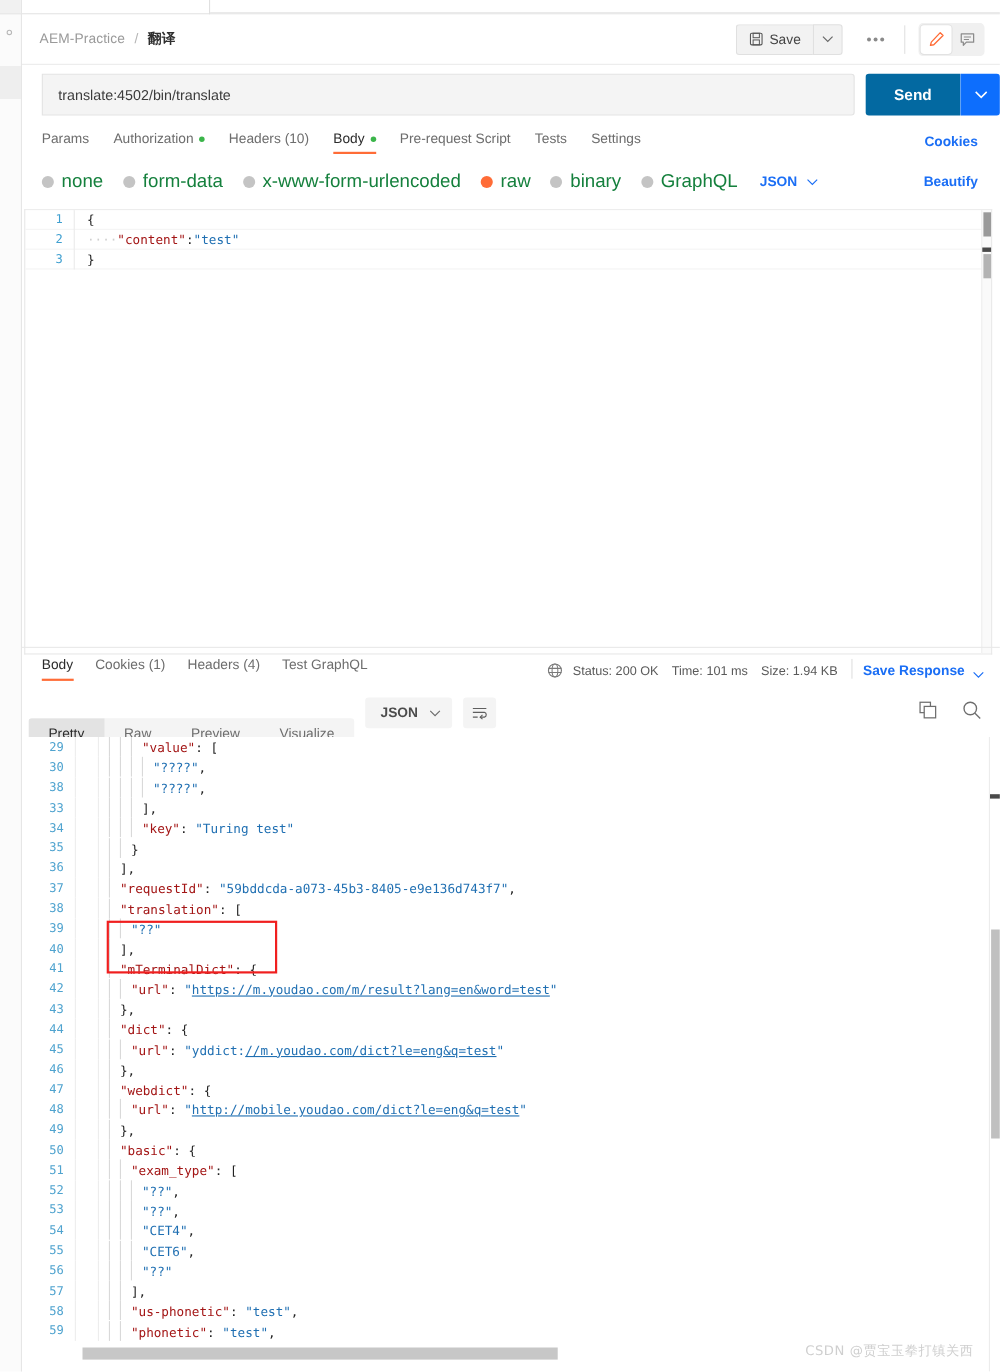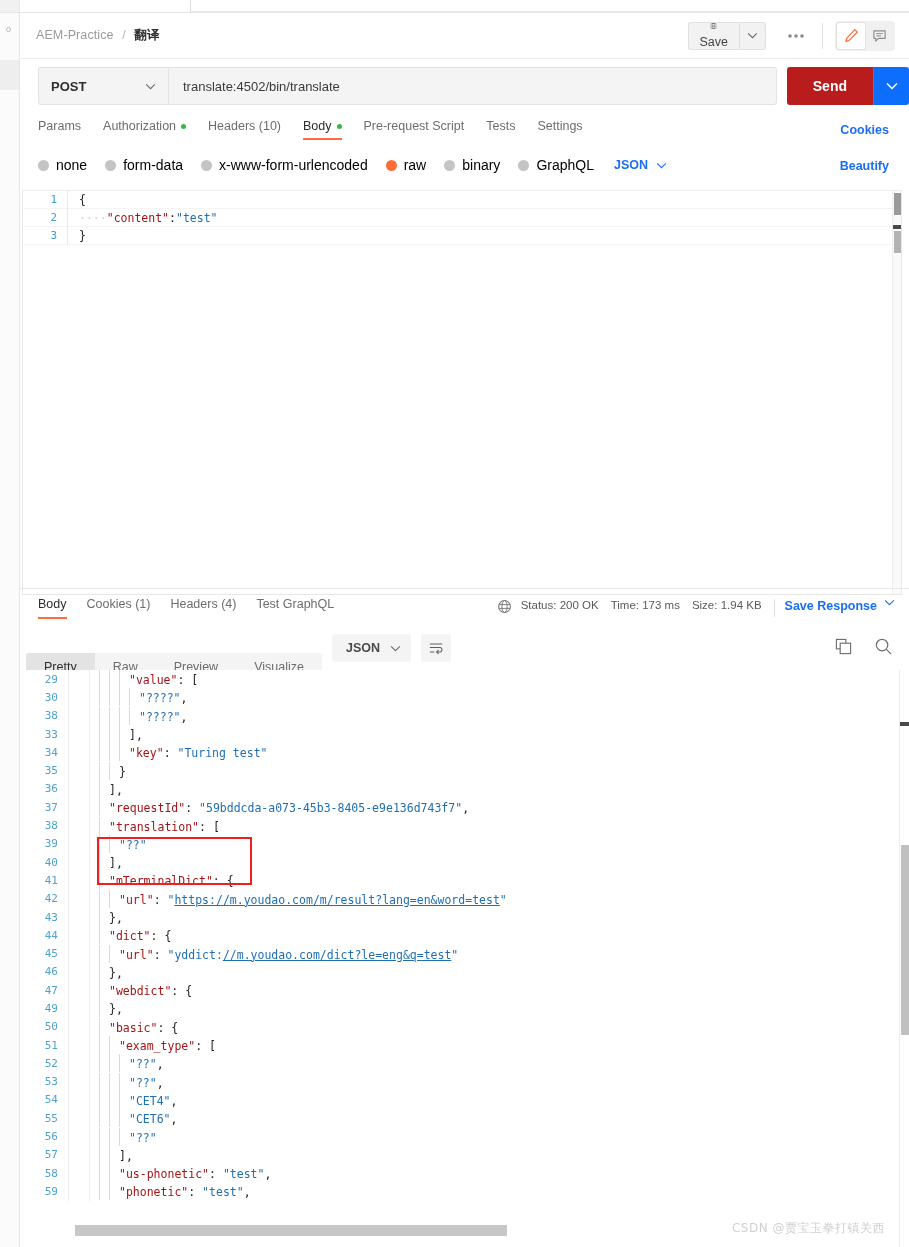--- a/index.html
+++ b/index.html
@@ -56,21 +56,21 @@
   .crumb .cur { color: #2f2f2f; font-weight: 700; font-size: 12.5px; }
 
   .crumb-right {
     margin-left: auto; display: flex; align-items: center; gap: 0; padding-right: 14px;
   }
   .save-group { display: flex; align-items: center; }
   .btn-save {
     display: flex; align-items: center; gap: 6px;
     background: #f2f2f2; border: 1px solid #e0e0e0; border-right: none;
     border-radius: 3px 0 0 3px; height: 28px; padding: 0 11px;
-    font-size: 12.5px; color: #444; cursor: pointer; flex-direction: column;
+    font-size: 12.5px; color: #444; cursor: pointer;
   }
   .btn-save-caret {
     background: #f2f2f2; border: 1px solid #e0e0e0; border-radius: 0 3px 3px 0;
     height: 28px; width: 27px; display: flex; align-items: center; justify-content: center;
     cursor: pointer;
   }
   .btn-dots {
     margin-left: 16px; height: 28px; width: 28px; display: flex;
     align-items: center; justify-content: center; color: #8a8a8a;
     font-size: 12px; letter-spacing: 1px; cursor: pointer;
@@ -95,21 +95,21 @@
     padding: 0 12px; cursor: pointer;
   }
   .method-box .m-label { font-size: 13px; color: #2f2f2f; font-weight: 600; }
   .url-box {
     flex: 1; height: 38px; background: #f4f4f4; border: 1px solid #e3e3e3;
     border-radius: 0 3px 3px 0; display: flex; align-items: center; padding: 0 14px;
     font-size: 13px; color: #3b3b3b; cursor: text;
   }
   .send-group { display: flex; align-items: center; margin-left: 10px; }
   .btn-send {
-    background: #b91c1c; color: #fff; height: 38px; padding: 0 26px;
+    background: #0369a1; color: #fff; height: 38px; padding: 0 26px;
     font-size: 14px; font-weight: 700; border: none; border-radius: 3px 0 0 3px;
     display: flex; align-items: center; cursor: pointer;
   }
   .btn-send-caret {
     background: #0d6efd; height: 38px; width: 36px; border-radius: 0 3px 3px 0;
     border-left: 1px solid #2a7ffd; display: flex; align-items: center;
     justify-content: center; cursor: pointer;
   }
 
   
@@ -136,21 +136,21 @@
   
   .body-types {
     position: absolute; left: 20px; top: 150px; right: 0; height: 30px;
     display: flex; align-items: center; padding-left: 18px;
   }
   .rad { display: flex; align-items: center; margin-right: 18px; cursor: pointer; }
   .rad .bullet {
     width: 11px; height: 11px; border-radius: 50%; background: #c4c4c4; margin-right: 7px;
   }
   .rad.sel .bullet { background: #ff6c37; }
-  .rad .txt { font-size: 14px; color: #000000; }
+  .rad .txt { font-size: 17px; color: #15803d; }
   .json-sel { display: flex; align-items: center; cursor: pointer; margin-left: 2px; }
   .json-sel .txt { font-size: 12.5px; color: #1a6ef5; font-weight: 700; margin-right: 8px; }
 
   
   .req-editor {
     position: absolute; left: 22px; top: 190px; right: 7px; bottom: 652px;
     border: 1px solid #e8e8e8; border-top: 1px solid #ededed;
     background: #ffffff; overflow: hidden;
   }
   .code-line {
@@ -191,21 +191,21 @@
   }
   .resp-tab {
     position: relative; font-size: 12.5px; color: #6d6d6d; margin-right: 20px;
     padding-bottom: 8px; cursor: pointer;
   }
   .resp-tab.active { color: #2c2c2c; }
   .resp-tab.active::after {
     content: ""; position: absolute; left: 0; right: 0; bottom: 0;
     height: 2px; background: #ff6c37;
   }
-  .resp-meta { margin-left: auto; display: flex; align-items: flex-start; padding-right: 14px; gap: 0; }
+  .resp-meta { margin-left: auto; display: flex; align-items: flex-end; padding-right: 14px; gap: 0; }
   .resp-meta .mi { font-size: 11.5px; color: #5a5a5a; margin-right: 12px; white-space: nowrap; }
   .resp-meta .globe { margin-right: 9px; display: flex; align-items: center; }
   .resp-meta .sep-v { width: 1px; height: 18px; background: #e0e0e0; margin: 0 10px 0 0; }
 
   
   .resp-tools {
     position: absolute; left: 20px; top: 628px; right: 0; height: 40px;
     display: flex; align-items: center; padding-left: 6px;
   }
   .seg {
@@ -321,26 +321,20 @@
         <svg width="15" height="15" viewBox="0 0 16 16">
           <path d="M2 3 h12 v8 h-7 l-3 3 v-3 h-2 Z" fill="none" stroke="#8b8b8b" stroke-width="1.2" stroke-linejoin="round"></path>
           <path d="M4.5 6 h7 M4.5 8.4 h5" stroke="#8b8b8b" stroke-width="1"></path>
         </svg>
       </div>
     </div>
   </div>
 </div>
 
 <div class="url-row">
-  <div class="method-box">
-    <span class="m-label">POST</span>
-    <svg width="11" height="7" viewBox="0 0 12 8">
-      <path d="M1 1.5 L6 6.5 L11 1.5" fill="none" stroke="#6b6b6b" stroke-width="1.2"></path>
-    </svg>
-  </div>
   <div class="url-box">translate:4502/bin/translate</div>
   <div class="send-group">
     <div class="btn-send">Send</div>
     <div class="btn-send-caret">
       <svg width="12" height="8" viewBox="0 0 12 8">
         <path d="M1 1.5 L6 6.5 L11 1.5" fill="none" stroke="#ffffff" stroke-width="1.4"></path>
       </svg>
     </div>
   </div>
 </div>
@@ -414,21 +408,21 @@
   <div class="resp-tab">Test GraphQL</div>
   <div class="resp-meta">
     <span class="globe">
       <svg width="15" height="15" viewBox="0 0 16 16">
         <circle cx="8" cy="8" r="6.3" fill="none" stroke="#7a7a7a" stroke-width="1.1"></circle>
         <ellipse cx="8" cy="8" rx="2.8" ry="6.3" fill="none" stroke="#7a7a7a" stroke-width="1"></ellipse>
         <path d="M1.8 6 h12.4 M1.8 10 h12.4" stroke="#7a7a7a" stroke-width="1"></path>
       </svg>
     </span>
     <span class="mi">Status: 200 OK</span>
-    <span class="mi">Time: 173 ms</span>
+    <span class="mi">Time: 101 ms</span>
     <span class="mi">Size: 1.94 KB</span>
     <span class="sep-v"></span>
     <span class="link-blue">Save Response</span>
     <svg style="margin-left:7px" width="11" height="7" viewBox="0 0 12 8">
       <path d="M1 1.5 L6 6.5 L11 1.5" fill="none" stroke="#1a6ef5" stroke-width="1.2"></path>
     </svg>
   </div>
 </div>
 
 <div class="resp-tools">
@@ -479,20 +473,21 @@
       <div class="code-line"><span class="ln">38</span><span class="fold"></span><span><span class="ind0"></span><span class="ind"></span><span class="tok-p">"translation"</span><span class="tok-b">: </span><span class="tok-b">[</span></span></div>
       <div class="code-line"><span class="ln">39</span><span class="fold"></span><span><span class="ind0"></span><span class="ind"></span><span class="ind"></span><span class="tok-s">"??"</span></span></div>
       <div class="code-line"><span class="ln">40</span><span class="fold"></span><span><span class="ind0"></span><span class="ind"></span><span class="tok-b">],</span></span></div>
       <div class="code-line"><span class="ln">41</span><span class="fold"></span><span><span class="ind0"></span><span class="ind"></span><span class="tok-p">"mTerminalDict"</span><span class="tok-b">: </span><span class="tok-b">{</span></span></div>
       <div class="code-line"><span class="ln">42</span><span class="fold"></span><span><span class="ind0"></span><span class="ind"></span><span class="ind"></span><span class="tok-p">"url"</span><span class="tok-b">: </span><span class="tok-s">"</span><span class="tok-link">https://m.youdao.com/m/result?lang=en&amp;word=test</span><span class="tok-s">"</span></span></div>
       <div class="code-line"><span class="ln">43</span><span class="fold"></span><span><span class="ind0"></span><span class="ind"></span><span class="tok-b">},</span></span></div>
       <div class="code-line"><span class="ln">44</span><span class="fold"></span><span><span class="ind0"></span><span class="ind"></span><span class="tok-p">"dict"</span><span class="tok-b">: </span><span class="tok-b">{</span></span></div>
       <div class="code-line"><span class="ln">45</span><span class="fold"></span><span><span class="ind0"></span><span class="ind"></span><span class="ind"></span><span class="tok-p">"url"</span><span class="tok-b">: </span><span class="tok-s">"yddict:</span><span class="tok-link">//m.youdao.com/dict?le=eng&amp;q=test</span><span class="tok-s">"</span></span></div>
       <div class="code-line"><span class="ln">46</span><span class="fold"></span><span><span class="ind0"></span><span class="ind"></span><span class="tok-b">},</span></span></div>
       <div class="code-line"><span class="ln">47</span><span class="fold"></span><span><span class="ind0"></span><span class="ind"></span><span class="tok-p">"webdict"</span><span class="tok-b">: </span><span class="tok-b">{</span></span></div>
+      <div class="code-line"><span class="ln">48</span><span class="fold"></span><span><span class="ind0"></span><span class="ind"></span><span class="ind"></span><span class="tok-p">"url"</span><span class="tok-b">: </span><span class="tok-s">"</span><span class="tok-link">http://mobile.youdao.com/dict?le=eng&amp;q=test</span><span class="tok-s">"</span></span></div>
       <div class="code-line"><span class="ln">49</span><span class="fold"></span><span><span class="ind0"></span><span class="ind"></span><span class="tok-b">},</span></span></div>
       <div class="code-line"><span class="ln">50</span><span class="fold"></span><span><span class="ind0"></span><span class="ind"></span><span class="tok-p">"basic"</span><span class="tok-b">: </span><span class="tok-b">{</span></span></div>
       <div class="code-line"><span class="ln">51</span><span class="fold"></span><span><span class="ind0"></span><span class="ind"></span><span class="ind"></span><span class="tok-p">"exam_type"</span><span class="tok-b">: </span><span class="tok-b">[</span></span></div>
       <div class="code-line"><span class="ln">52</span><span class="fold"></span><span><span class="ind0"></span><span class="ind"></span><span class="ind"></span><span class="ind"></span><span class="tok-s">"??"</span><span class="tok-b">,</span></span></div>
       <div class="code-line"><span class="ln">53</span><span class="fold"></span><span><span class="ind0"></span><span class="ind"></span><span class="ind"></span><span class="ind"></span><span class="tok-s">"??"</span><span class="tok-b">,</span></span></div>
       <div class="code-line"><span class="ln">54</span><span class="fold"></span><span><span class="ind0"></span><span class="ind"></span><span class="ind"></span><span class="ind"></span><span class="tok-s">"CET4"</span><span class="tok-b">,</span></span></div>
       <div class="code-line"><span class="ln">55</span><span class="fold"></span><span><span class="ind0"></span><span class="ind"></span><span class="ind"></span><span class="ind"></span><span class="tok-s">"CET6"</span><span class="tok-b">,</span></span></div>
       <div class="code-line"><span class="ln">56</span><span class="fold"></span><span><span class="ind0"></span><span class="ind"></span><span class="ind"></span><span class="ind"></span><span class="tok-s">"??"</span></span></div>
       <div class="code-line"><span class="ln">57</span><span class="fold"></span><span><span class="ind0"></span><span class="ind"></span><span class="ind"></span><span class="tok-b">],</span></span></div>
       <div class="code-line"><span class="ln">58</span><span class="fold"></span><span><span class="ind0"></span><span class="ind"></span><span class="ind"></span><span class="tok-p">"us-phonetic"</span><span class="tok-b">: </span><span class="tok-s">"test"</span><span class="tok-b">,</span></span></div>

